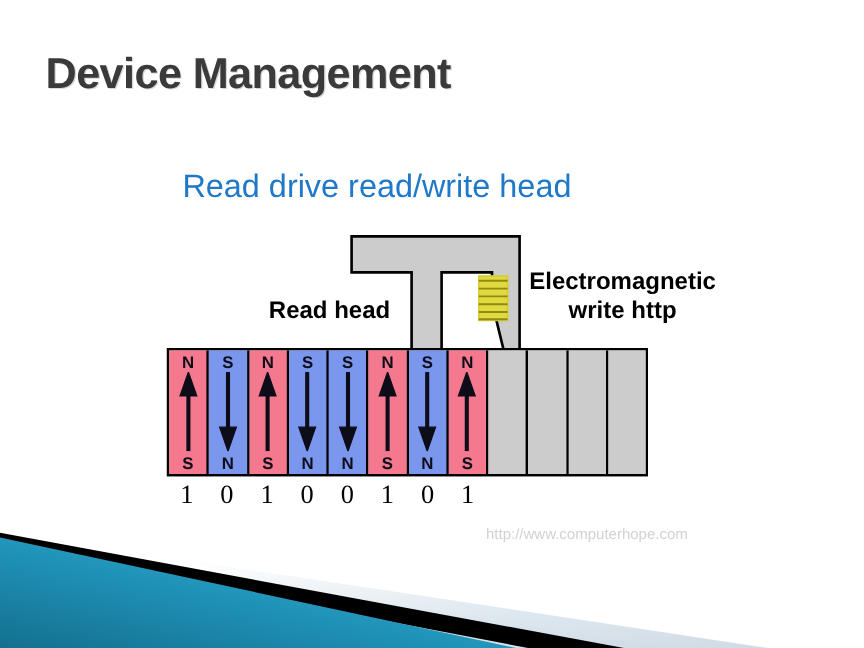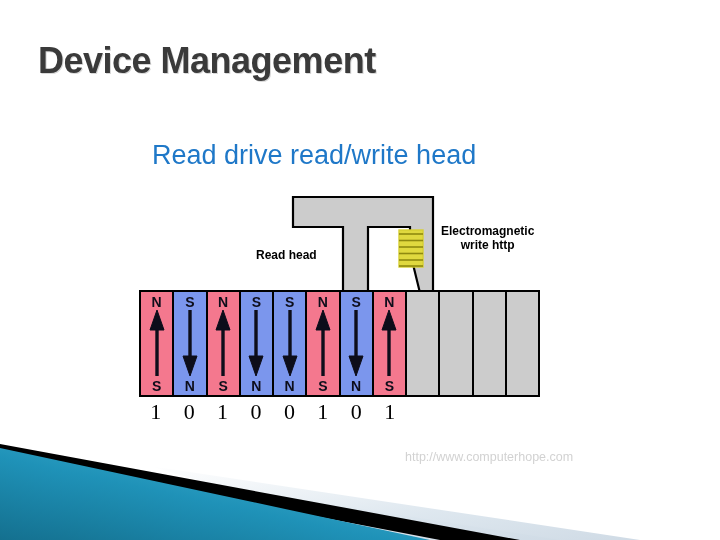--- a/index.html
+++ b/index.html
@@ -59,28 +59,28 @@
     position: absolute;
     left: 286px;
     top: 190px;
     width: 160px;
     height: 110px;
   }
 
   
   .diagram-label {
     position: absolute;
-    font-size: 12px;
+    font-size: 20px;
     font-weight: bold;
     color: #000000;
     white-space: nowrap;
     line-height: 1.18;
   }
   #label-read-head {
-    left: 256px;
+    left: 224px;
     top: 248px;
   }
   #label-write-head {
     left: 441px;
     top: 224px;
     text-align: center;
   }
 
   
   #domain-strip {
@@ -146,21 +146,20 @@
   .binary-digit.blank { visibility: hidden; }
 
   
   #watermark {
     position: absolute;
     left: 405px;
     top: 438px;
     font-size: 12.5px;
     color: #d2d2d2;
     white-space: nowrap;
-    margin-top: 12px;
   }
 
   
   #footer-decoration {
     position: absolute;
     left: 0;
     bottom: 0;
     width: 720px;
     height: 110px;
   }

